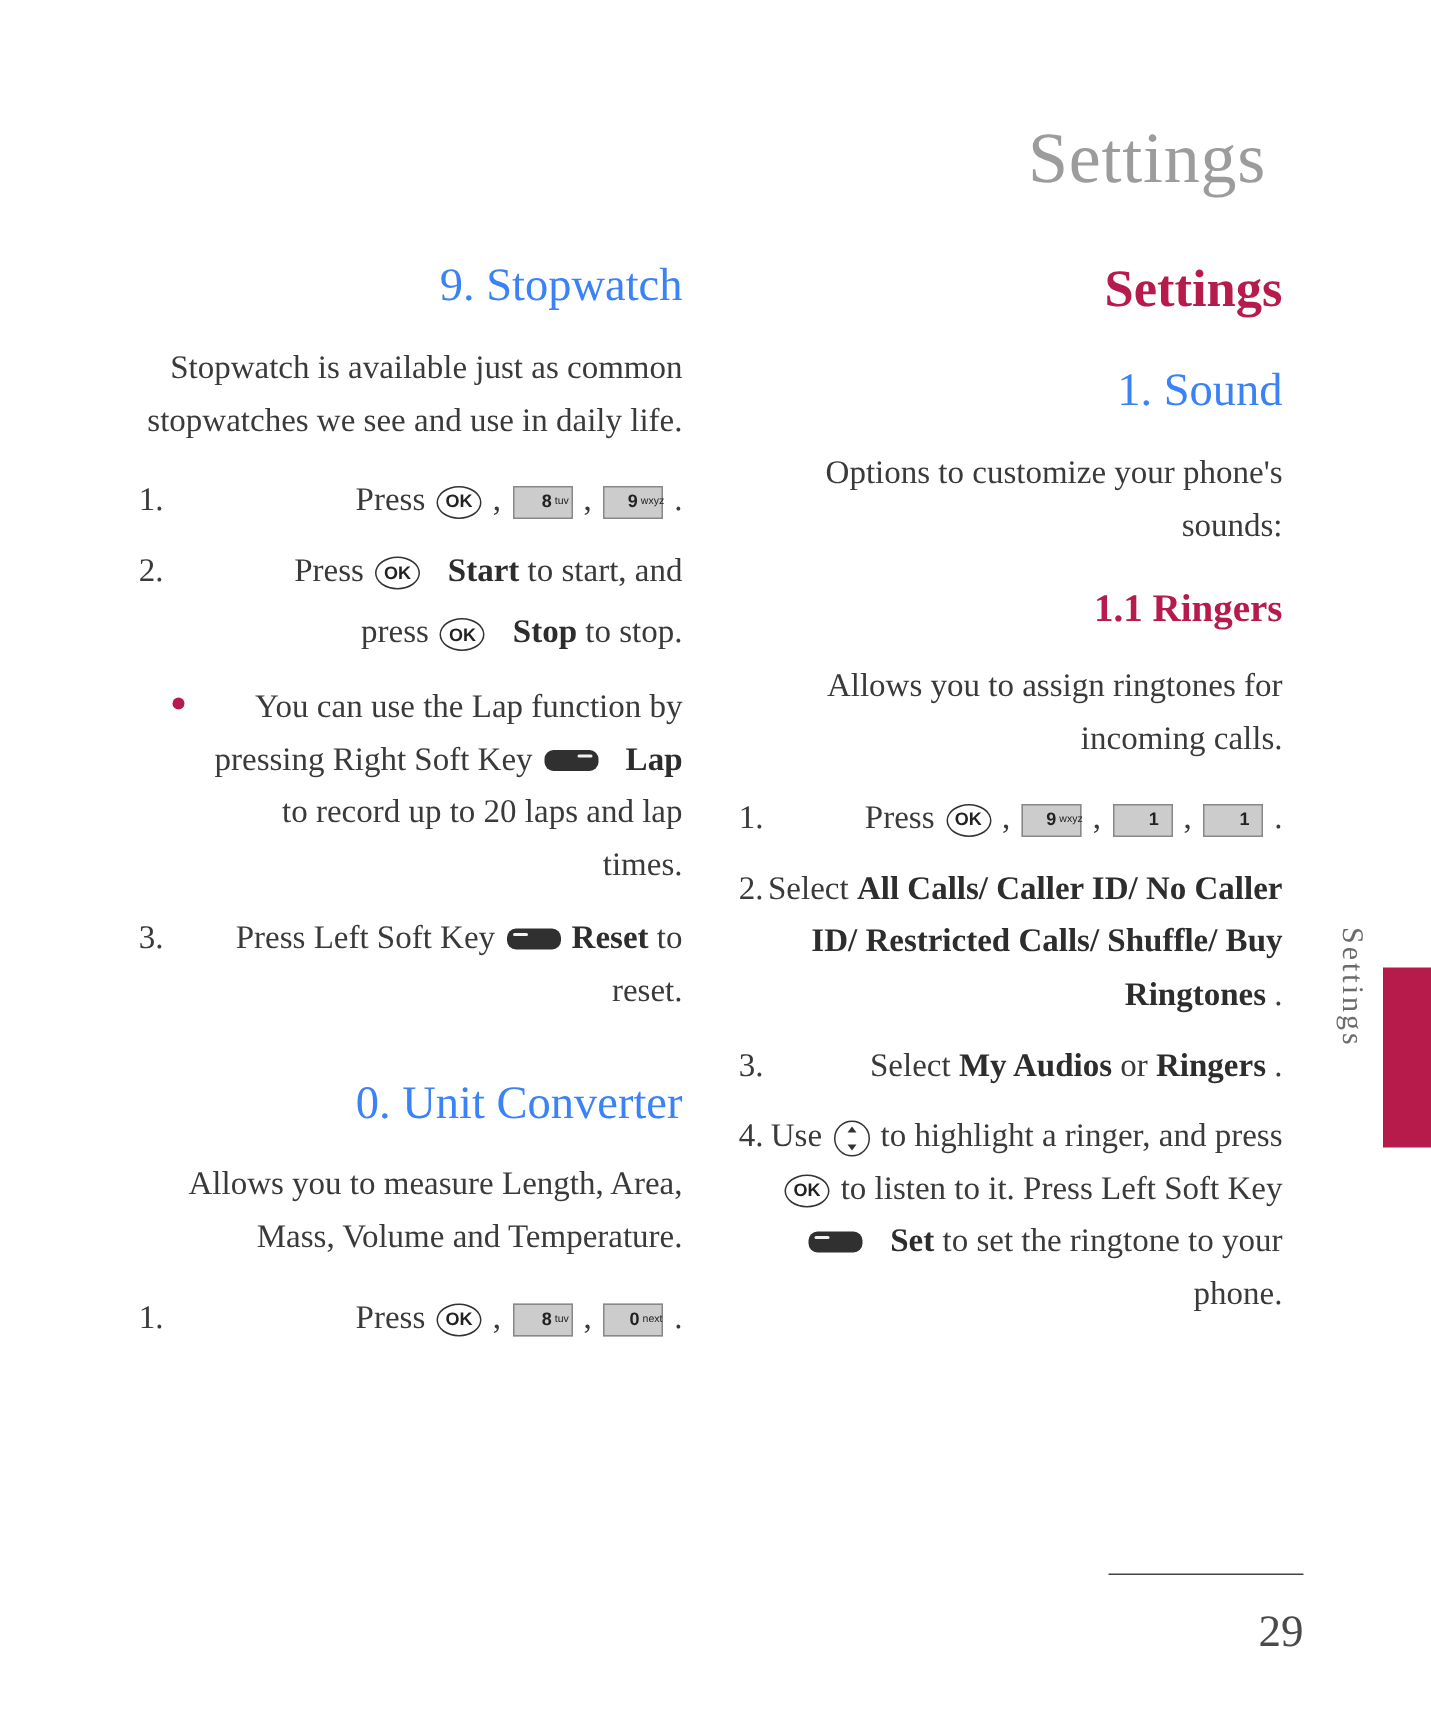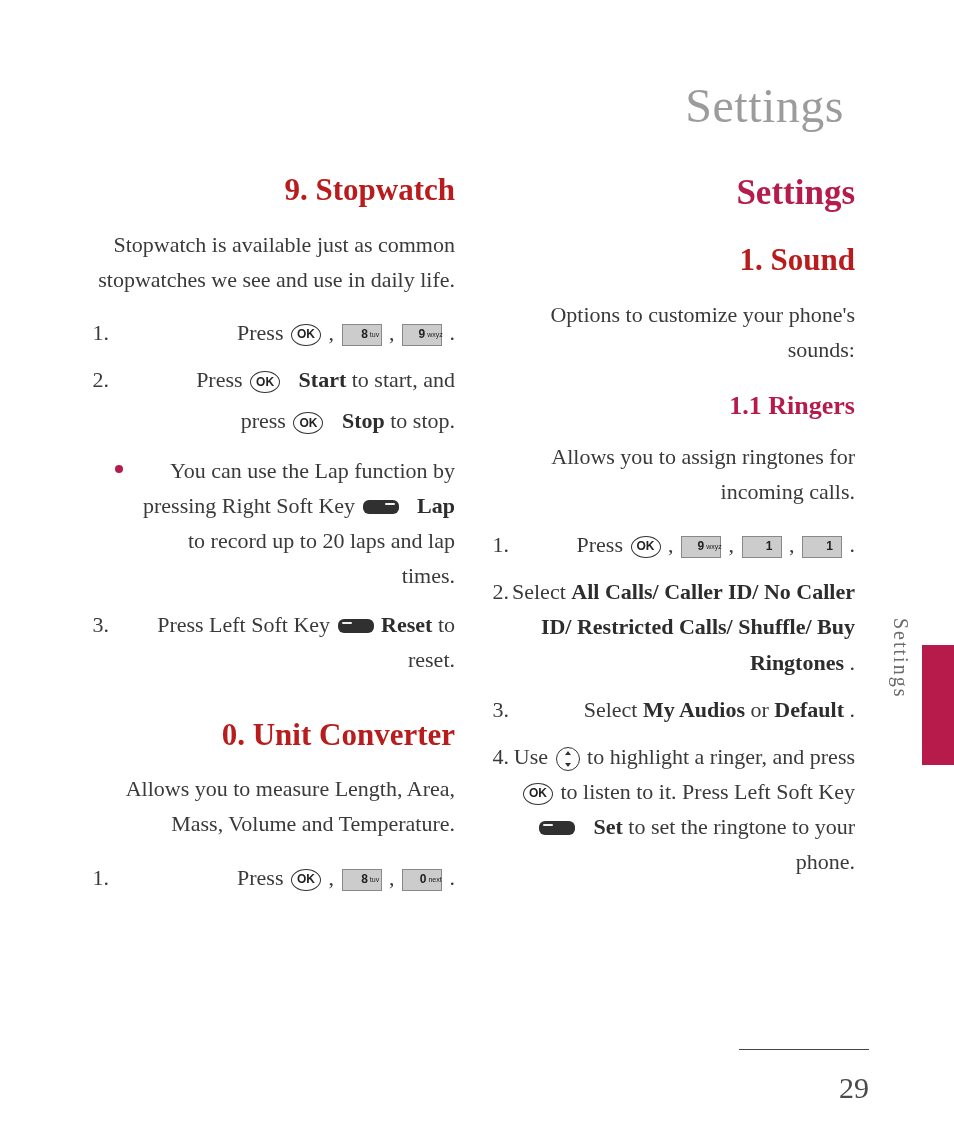--- a/index.html
+++ b/index.html
@@ -34,22 +34,22 @@
     gap: 30px;
   }
   .col {
     flex: 1;
     font-size: 22px;
     line-height: 1.6;
     color: #3a3a3a;
   }
   .h1 {
     font-size: 31px;
-    font-weight: 700;
-    color: #b91c1c;
+    font-weight: 400;
+    color: #3b82f6;
     margin: 0 0 10px 0;
   }
   .h0 {
     font-size: 35px;
     font-weight: 700;
     color: #b61b4b;
     margin: 0 0 14px 0;
   }
   .h2 {
     font-size: 26px;
@@ -367,21 +367,21 @@
           <span>.</span>
         </span>
       </div>
 
       <div class="step">
         <span class="num">3.</span>
         <span class="body">
           <span>Select </span>
           <span class="bold">My Audios</span>
           <span> or </span>
-          <span class="bold">Default</span>
+          <span class="bold">Ringers</span>
           <span>.</span>
         </span>
       </div>
 
       <div class="step">
         <span class="num">4.</span>
         <span class="body">
           <span>Use </span>
           <span class="key key-nav"></span>
           <span> to highlight a ringer, and press </span>

